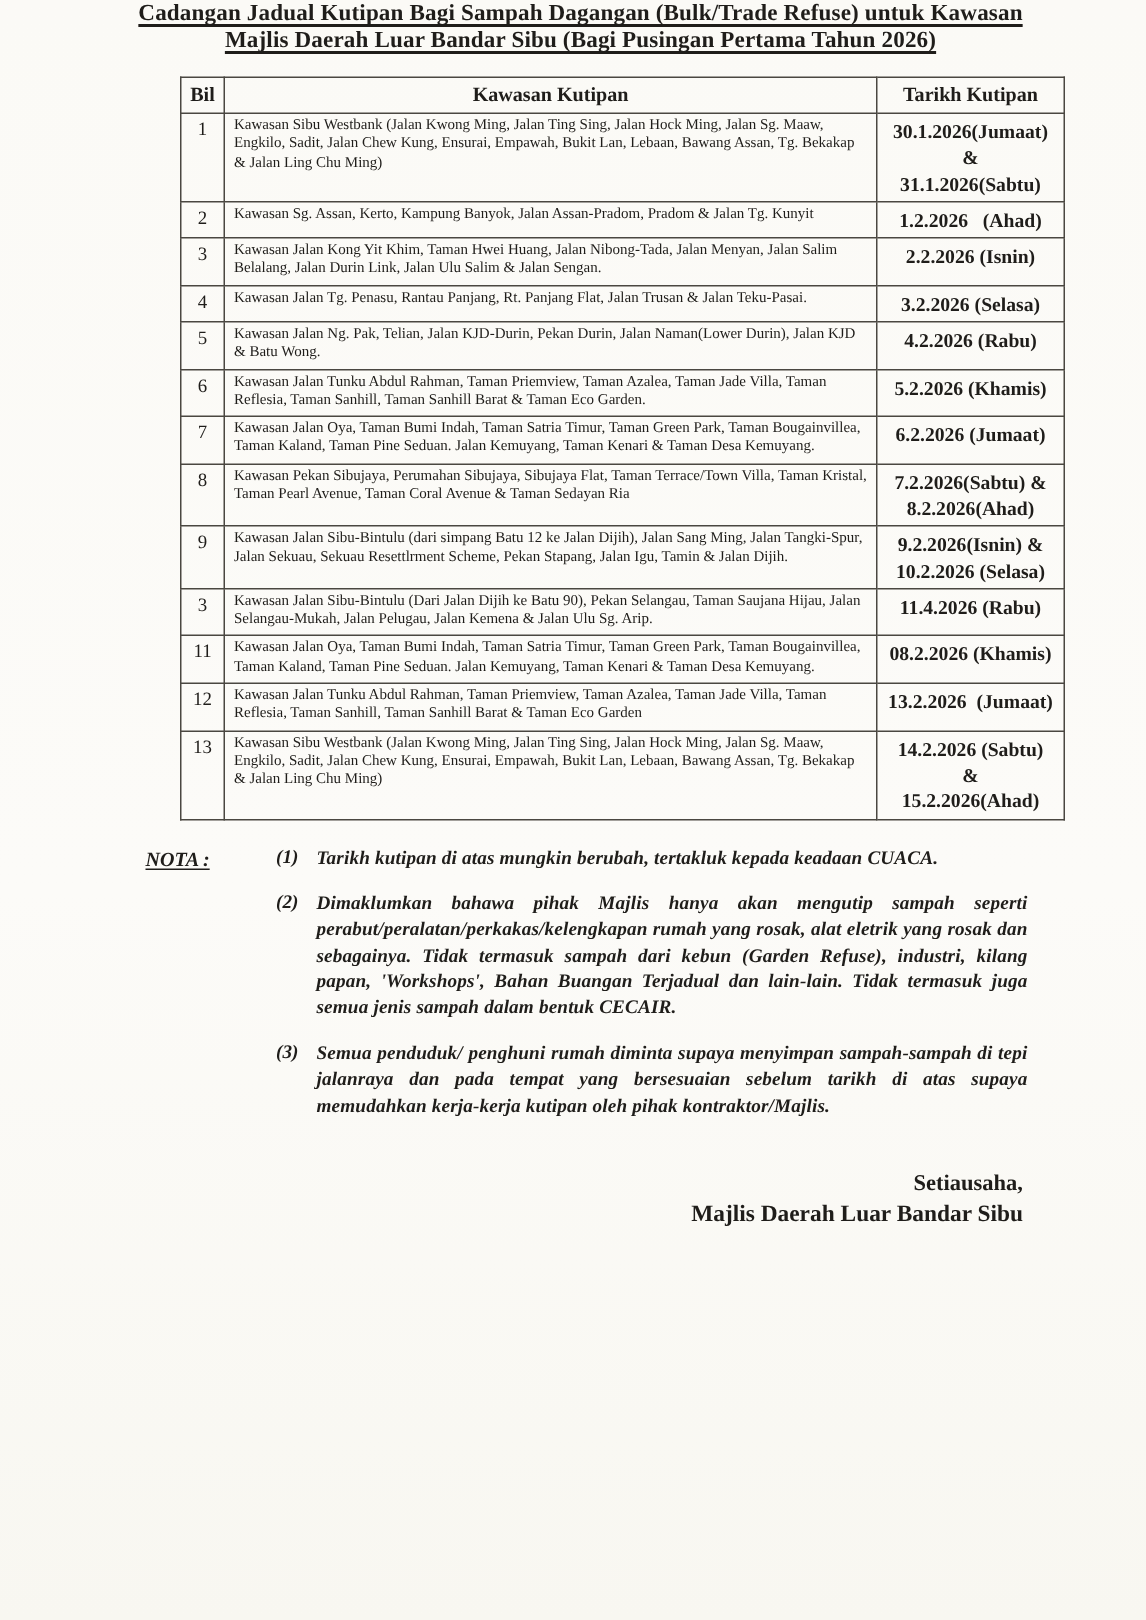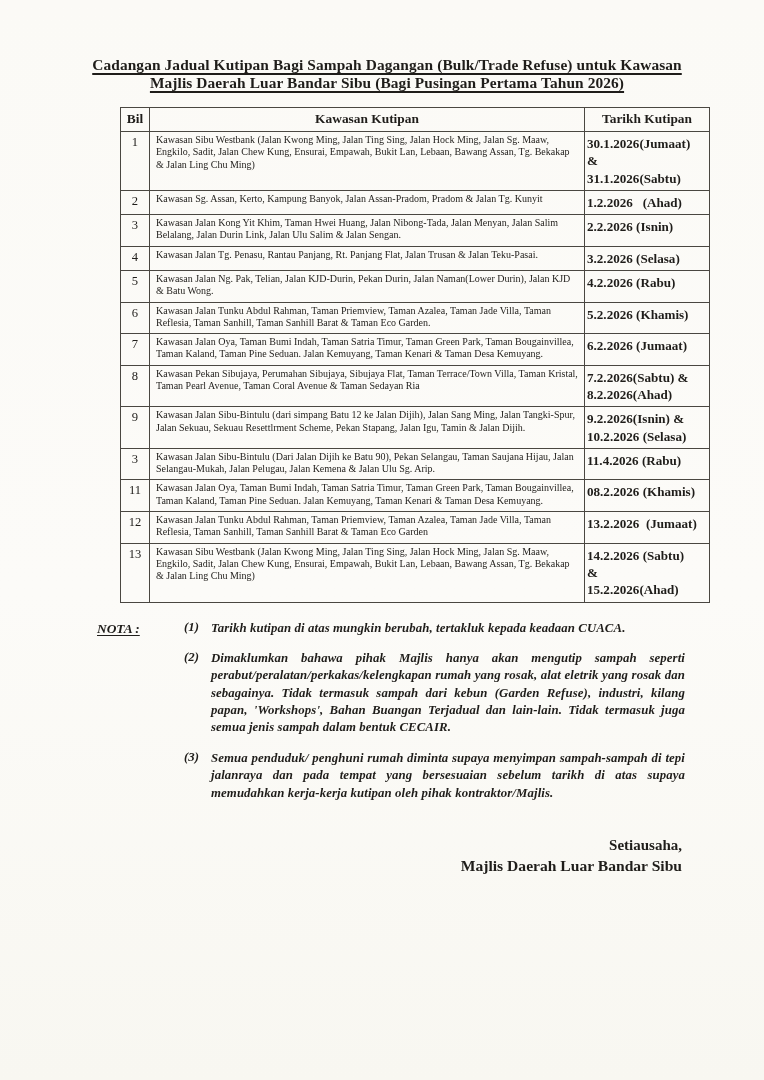--- a/index.html
+++ b/index.html
@@ -4,21 +4,21 @@
 <style>
   * { box-sizing: border-box; }
   html, body { margin: 0; padding: 0; }
   body {
     width: 764px; height: 1080px;
     background: linear-gradient(180deg, #fbfaf6 0%, #fcfbf8 55%, #f8f7f1 100%);
     font-family: "Liberation Serif", serif;
     color: #1f1d1a;
     overflow: hidden;
   }
-  .page { position: relative; width: 764px; height: 1019px; padding-top: 56px; }
+  .page { position: relative; width: 764px; height: 1019px; }
 
   
   .title-block { width: 592px; margin: 0 0 0 91px; text-align: center; line-height: 1.2; }
   .title-line {
     font-size: 15.4px; font-weight: bold;
     text-decoration: underline; text-decoration-thickness: 1.6px; text-underline-offset: 2.5px;
     letter-spacing: 0.1px;
   }
 
   
@@ -39,21 +39,21 @@
     font-size: 13.4px; font-weight: bold; text-align: center;
     padding: 3px 2px 4px;
   }
   td.bil {
     font-size: 12.6px; text-align: center; padding-top: 3px;
   }
   td.kaw {
     font-size: 10px; line-height: 1.23; padding: 2px 6px 4px; text-align: left;
   }
   td.tar {
-    font-size: 13.1px; font-weight: bold; 
+    font-size: 13.1px; font-weight: bold; text-align: center;
     padding: 3px 2px; line-height: 1.32; white-space: pre-wrap;
   }
 
   
   .nota { display: flex; margin: 17px 0 0 97px; width: 588px; }
   .nota-label {
     width: 87px; flex: none;
     font-size: 13.4px; font-weight: bold; font-style: italic;
     text-decoration: underline; text-decoration-thickness: 1.4px; text-underline-offset: 2px;
     padding-top: 1px;

